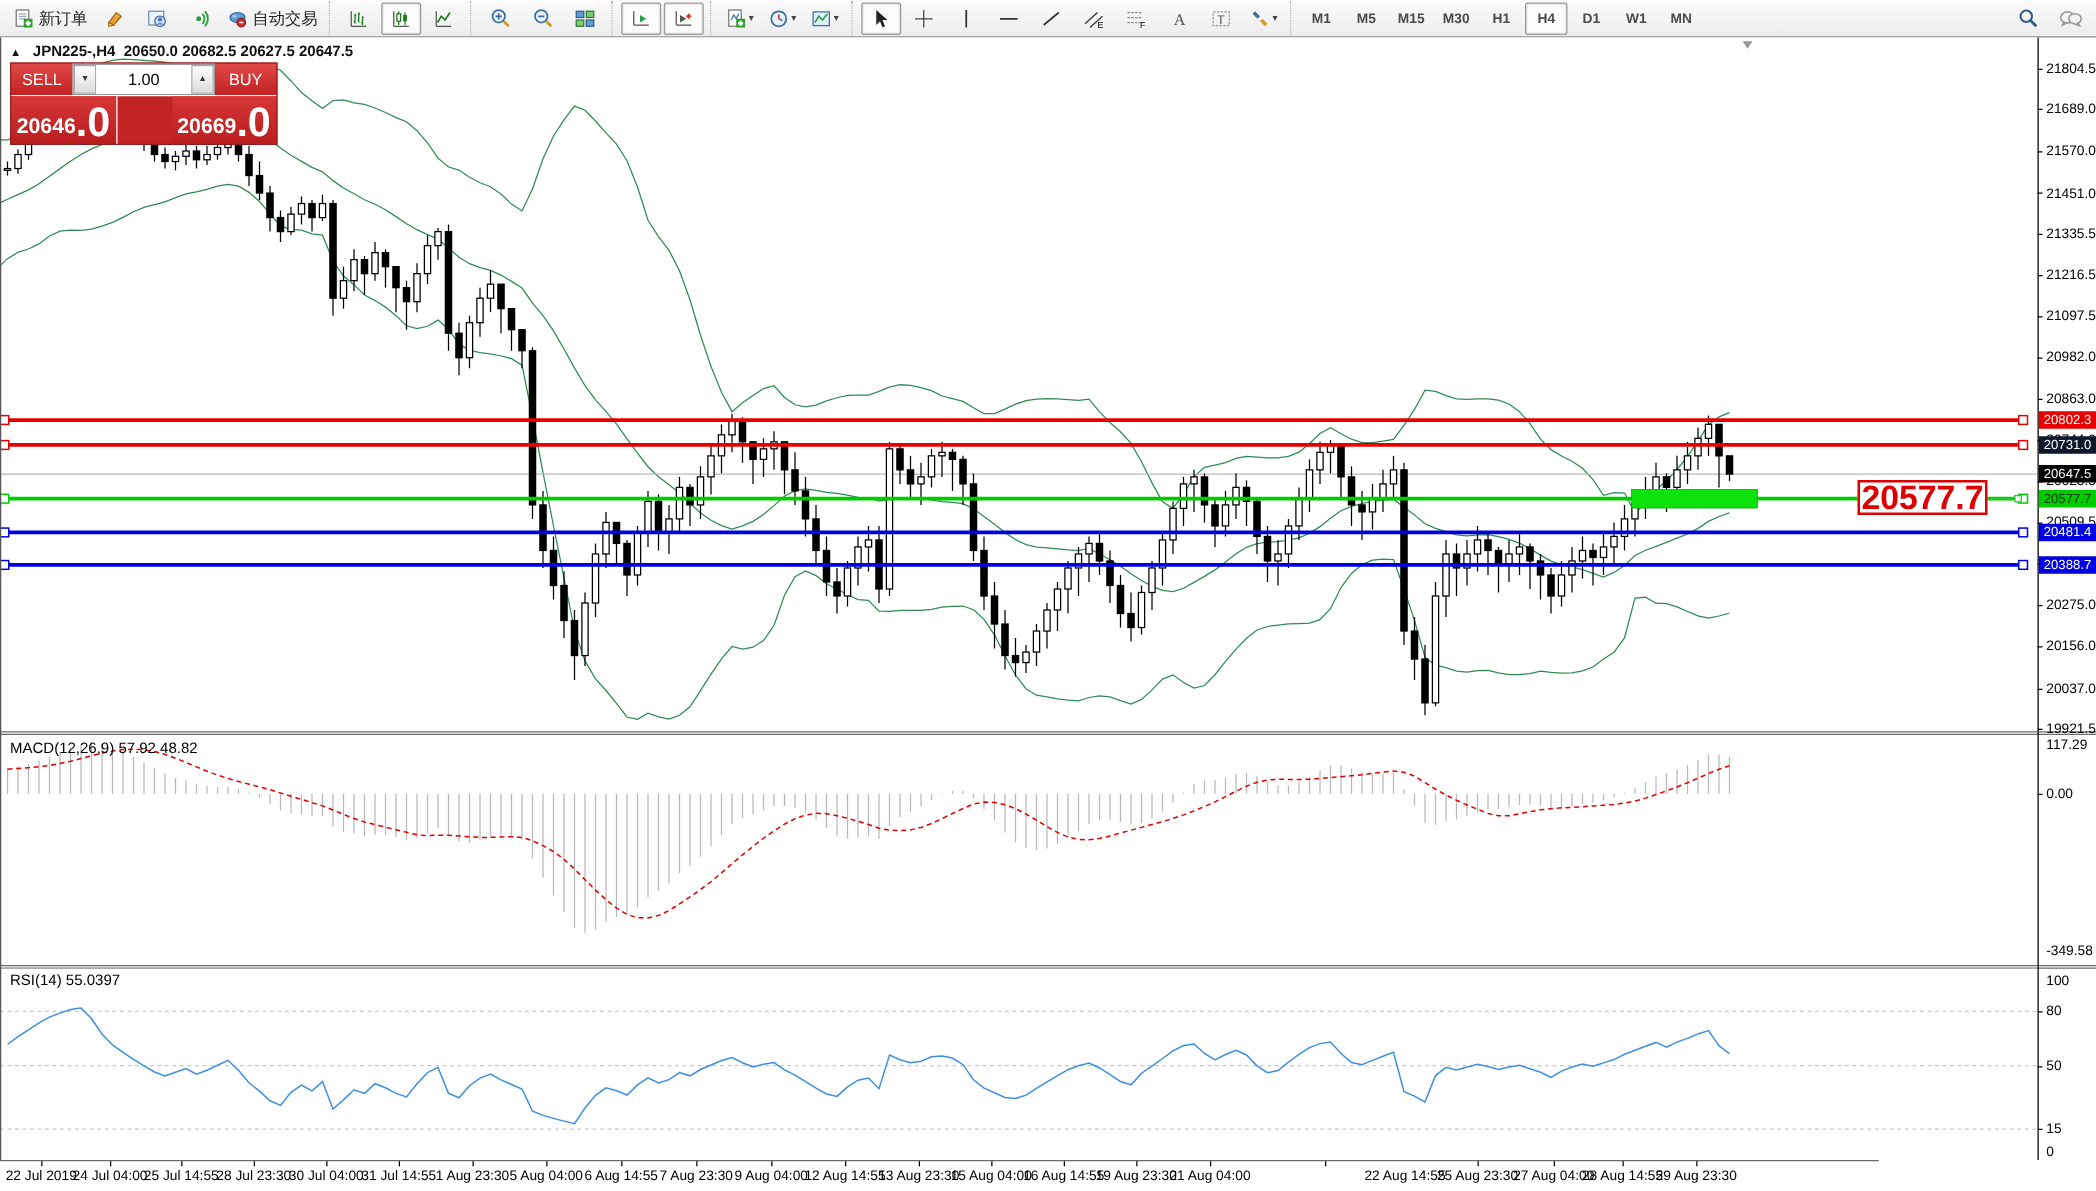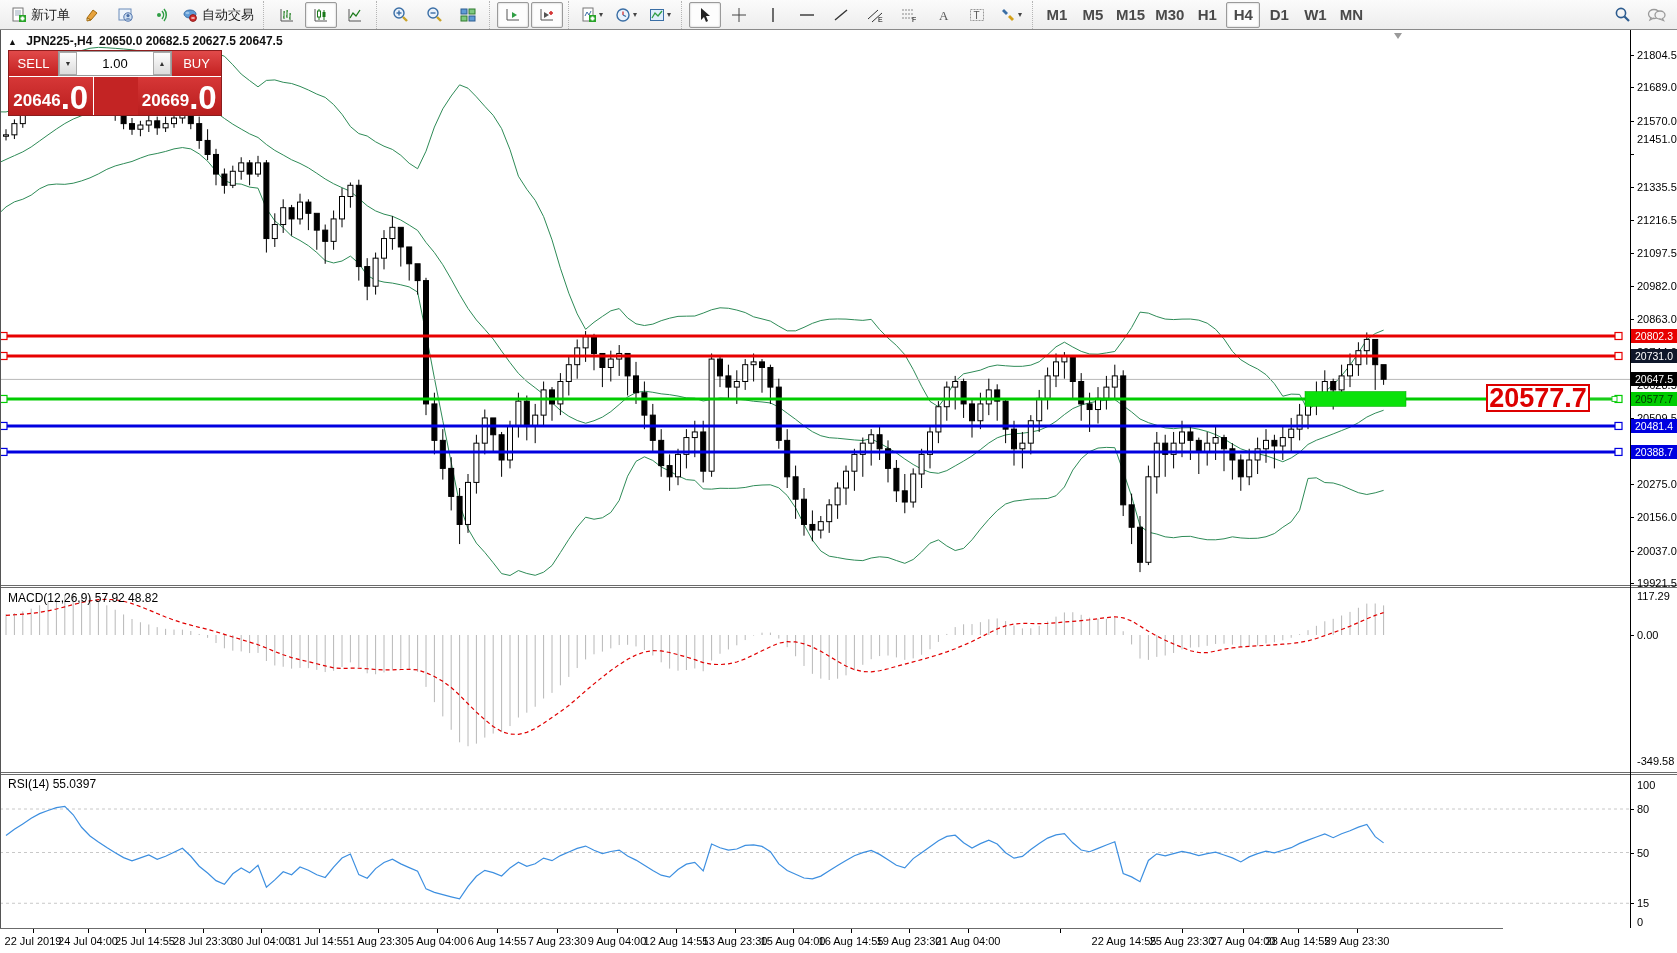--- a/index.html
+++ b/index.html
@@ -8,21 +8,21 @@
   
   .toolbar{position:absolute;left:0;top:0;width:1677px;height:30px;background:linear-gradient(#fbfbfb,#ededed);
            border-bottom:1px solid #8a8a8a;display:flex;align-items:center;box-sizing:border-box;}
   .tgroup{display:flex;align-items:center;height:28px;padding:0 4px 0 6px;border-left:1px dotted #b5b5b5;}
   .tgroup:first-child{border-left:none;}
   .tbtn{display:flex;align-items:center;justify-content:center;min-width:24px;height:24px;margin:0 1px;
         border:1px solid transparent;border-radius:2px;cursor:default;font-size:12px;color:#333;padding:0 3px;}
   .tbtn.active{border:1px solid #9a9a9a;background:#fdfdfd;box-shadow:inset 0 0 2px #bbb;}
   .tbtn .lbl{margin-left:4px;font-size:13px;color:#222;}
   .caret{font-size:8px;color:#444;margin-left:2px;}
-  .tf{font-size:15px;font-weight:bold;color:#4a4a4a;min-width:26px;}
+  .tf{font-size:11px;font-weight:bold;color:#4a4a4a;min-width:26px;}
   .spacer{flex:1;}
   .ticon{display:inline-block;line-height:0;}
   
   .chart-title{position:absolute;left:8px;top:34px;font-size:12px;font-weight:bold;color:#111;z-index:30;}
   .chart-title .tri{font-size:9px;margin-right:6px;}
   .trade-panel{position:absolute;left:8px;top:50px;width:212px;z-index:40;border:1px solid #8c1d1d;background:#c32424;}
   .tp-row1{display:flex;height:25px;}
   .btn-sell,.btn-buy{width:49px;background:linear-gradient(#e14a4a,#c32020);color:#fff;font-size:13px;
         display:flex;align-items:center;justify-content:center;cursor:pointer;}
   .vol-box{flex:1;display:flex;background:#fff;border:1px solid #999;box-sizing:border-box;}
@@ -940,21 +940,21 @@
   <div class="left-edge"></div>
   <div class="axis-line"></div>
   <div id="axis-labels">
       <div class="tick-mark" style="top: 55.0871px;"></div>
       <div class="tick-label" style="top: 49.0871px;">21804.5</div>
       <div class="tick-mark" style="top: 87.4621px;"></div>
       <div class="tick-label" style="top: 81.4621px;">21689.0</div>
       <div class="tick-mark" style="top: 120.818px;"></div>
       <div class="tick-label" style="top: 114.818px;">21570.0</div>
       <div class="tick-mark" style="top: 154.174px;"></div>
-      <div class="tick-label" style="top: 133px;">21451.0</div>
+      <div class="tick-label" style="top: 149px;">21451.0</div>
       <div class="tick-mark" style="top: 186.549px;"></div>
       <div class="tick-label" style="top: 180.549px;">21335.5</div>
       <div class="tick-mark" style="top: 219.905px;"></div>
       <div class="tick-label" style="top: 213.905px;">21216.5</div>
       <div class="tick-mark" style="top: 253.261px;"></div>
       <div class="tick-label" style="top: 247.261px;">21097.5</div>
       <div class="tick-mark" style="top: 285.636px;"></div>
       <div class="tick-label" style="top: 279.636px;">20982.0</div>
       <div class="tick-mark" style="top: 318.992px;"></div>
       <div class="tick-label" style="top: 312.992px;">20863.0</div>

